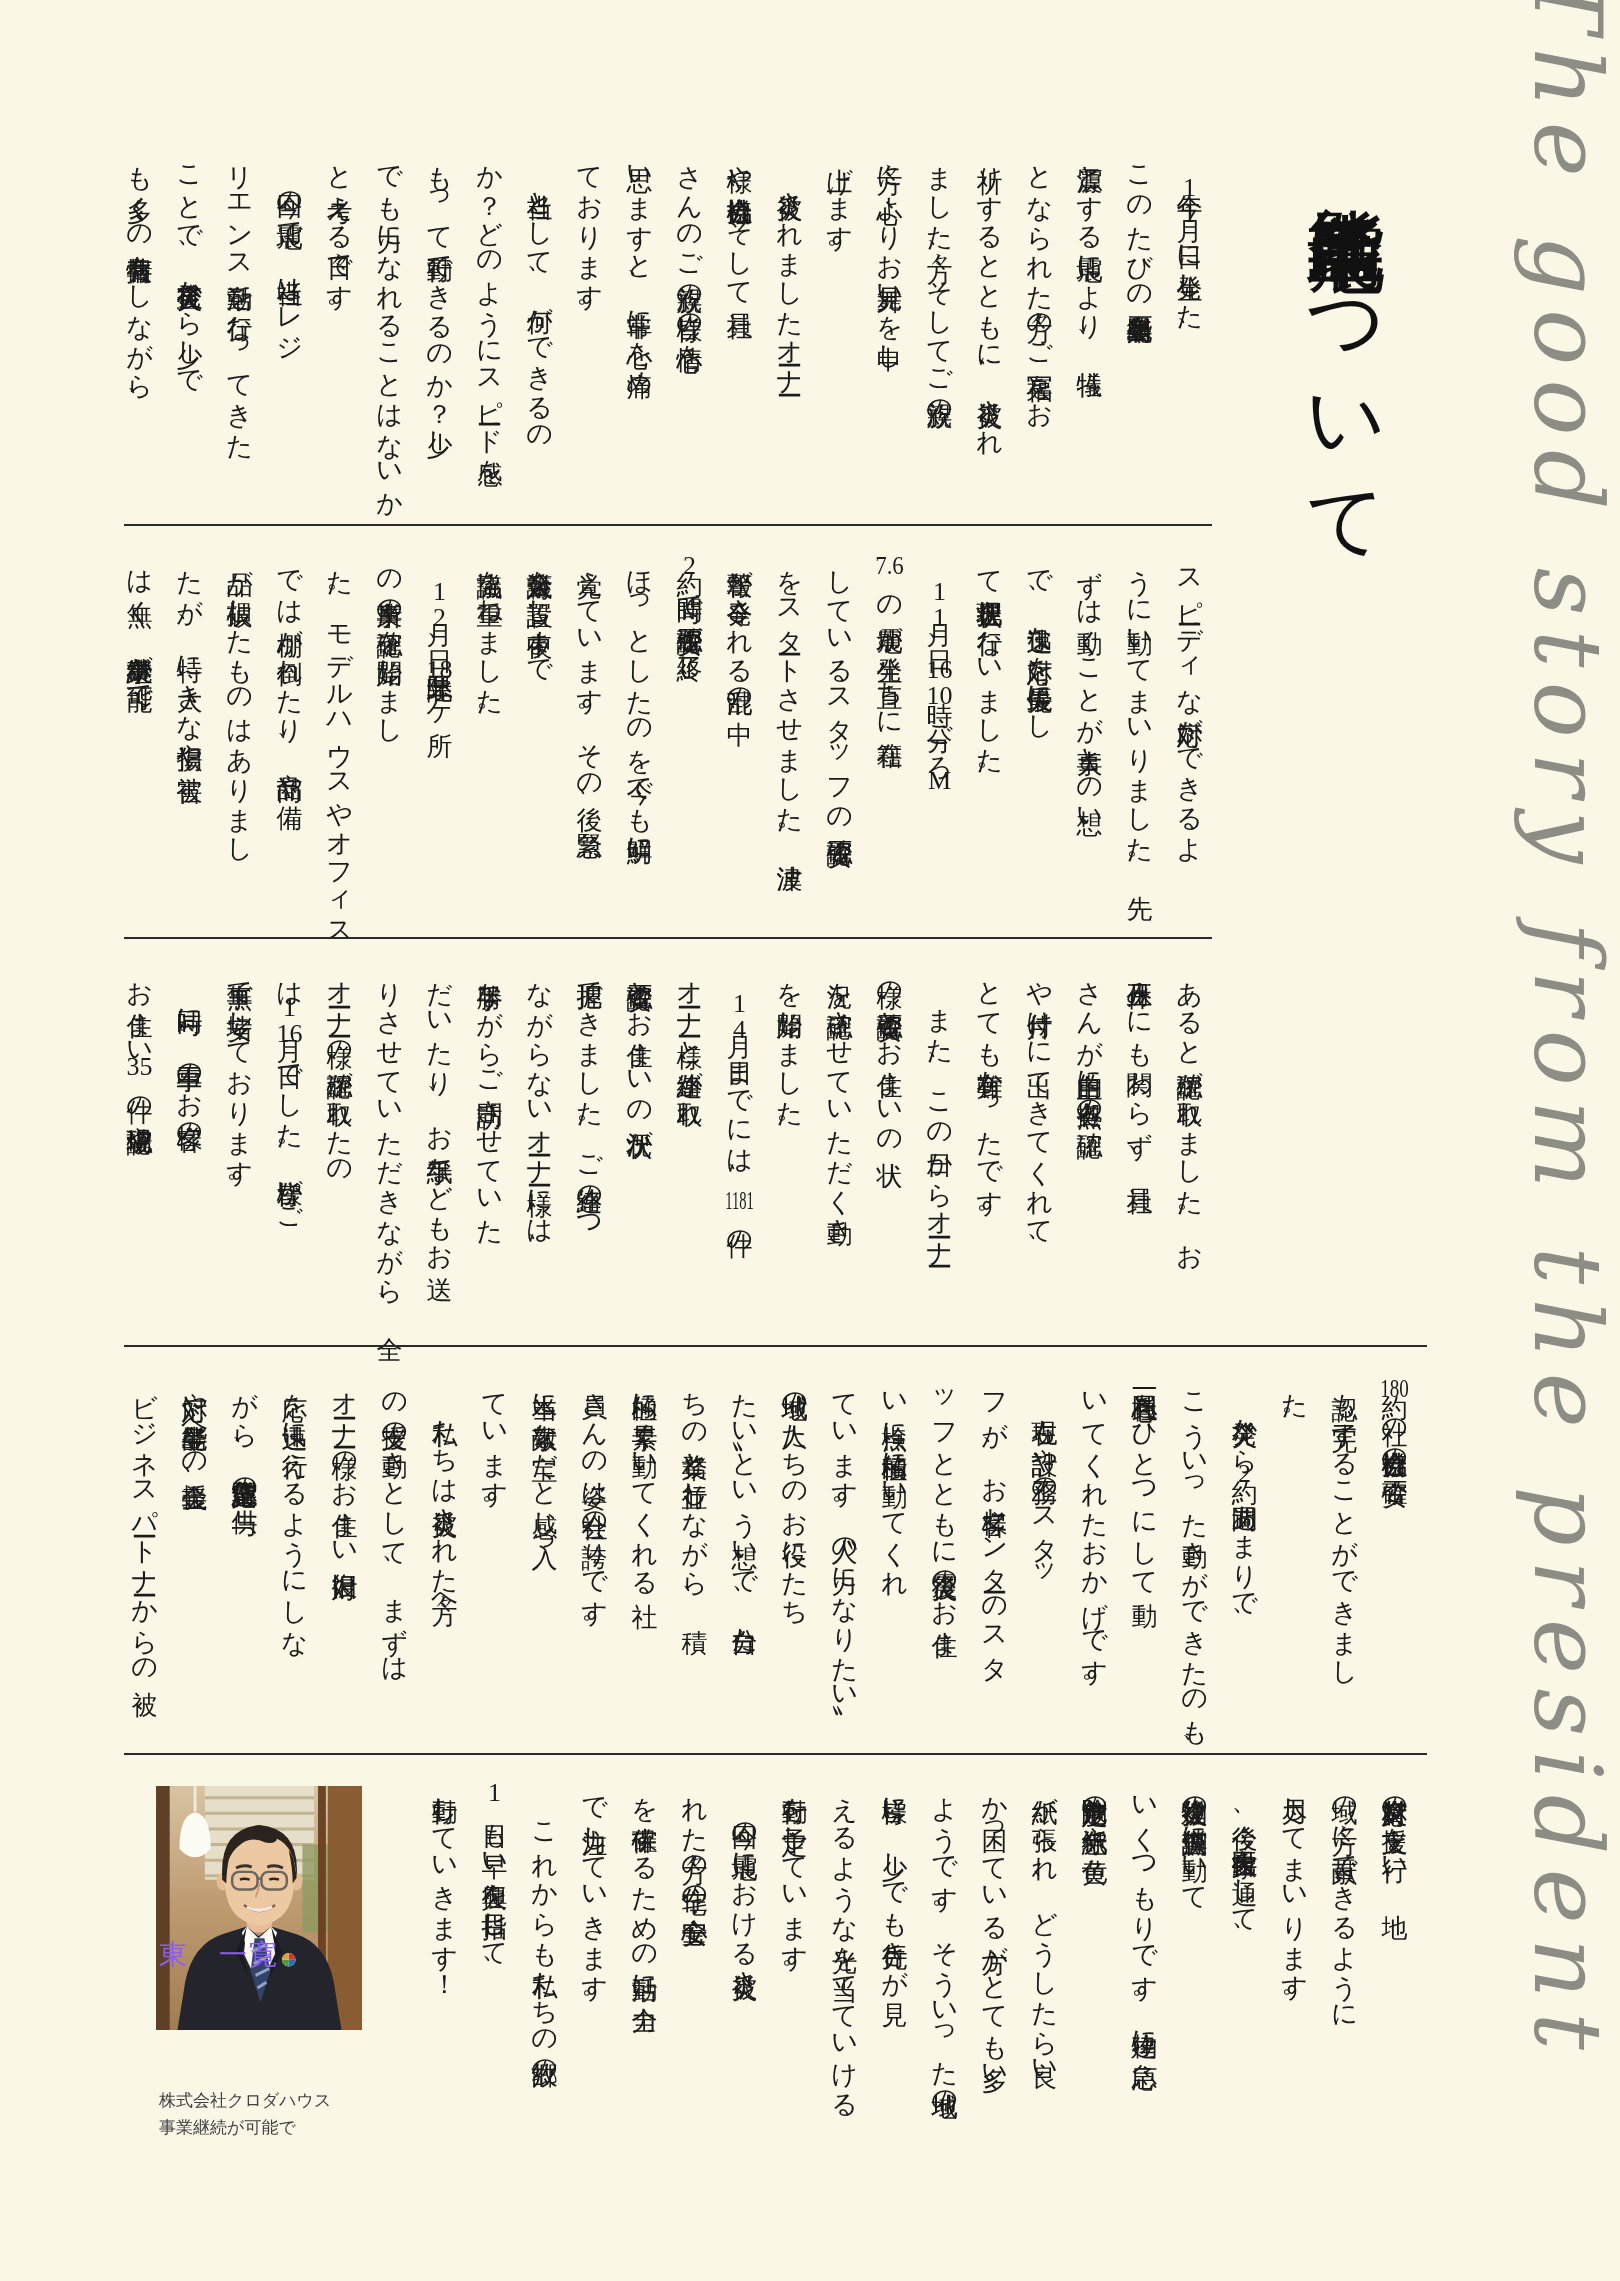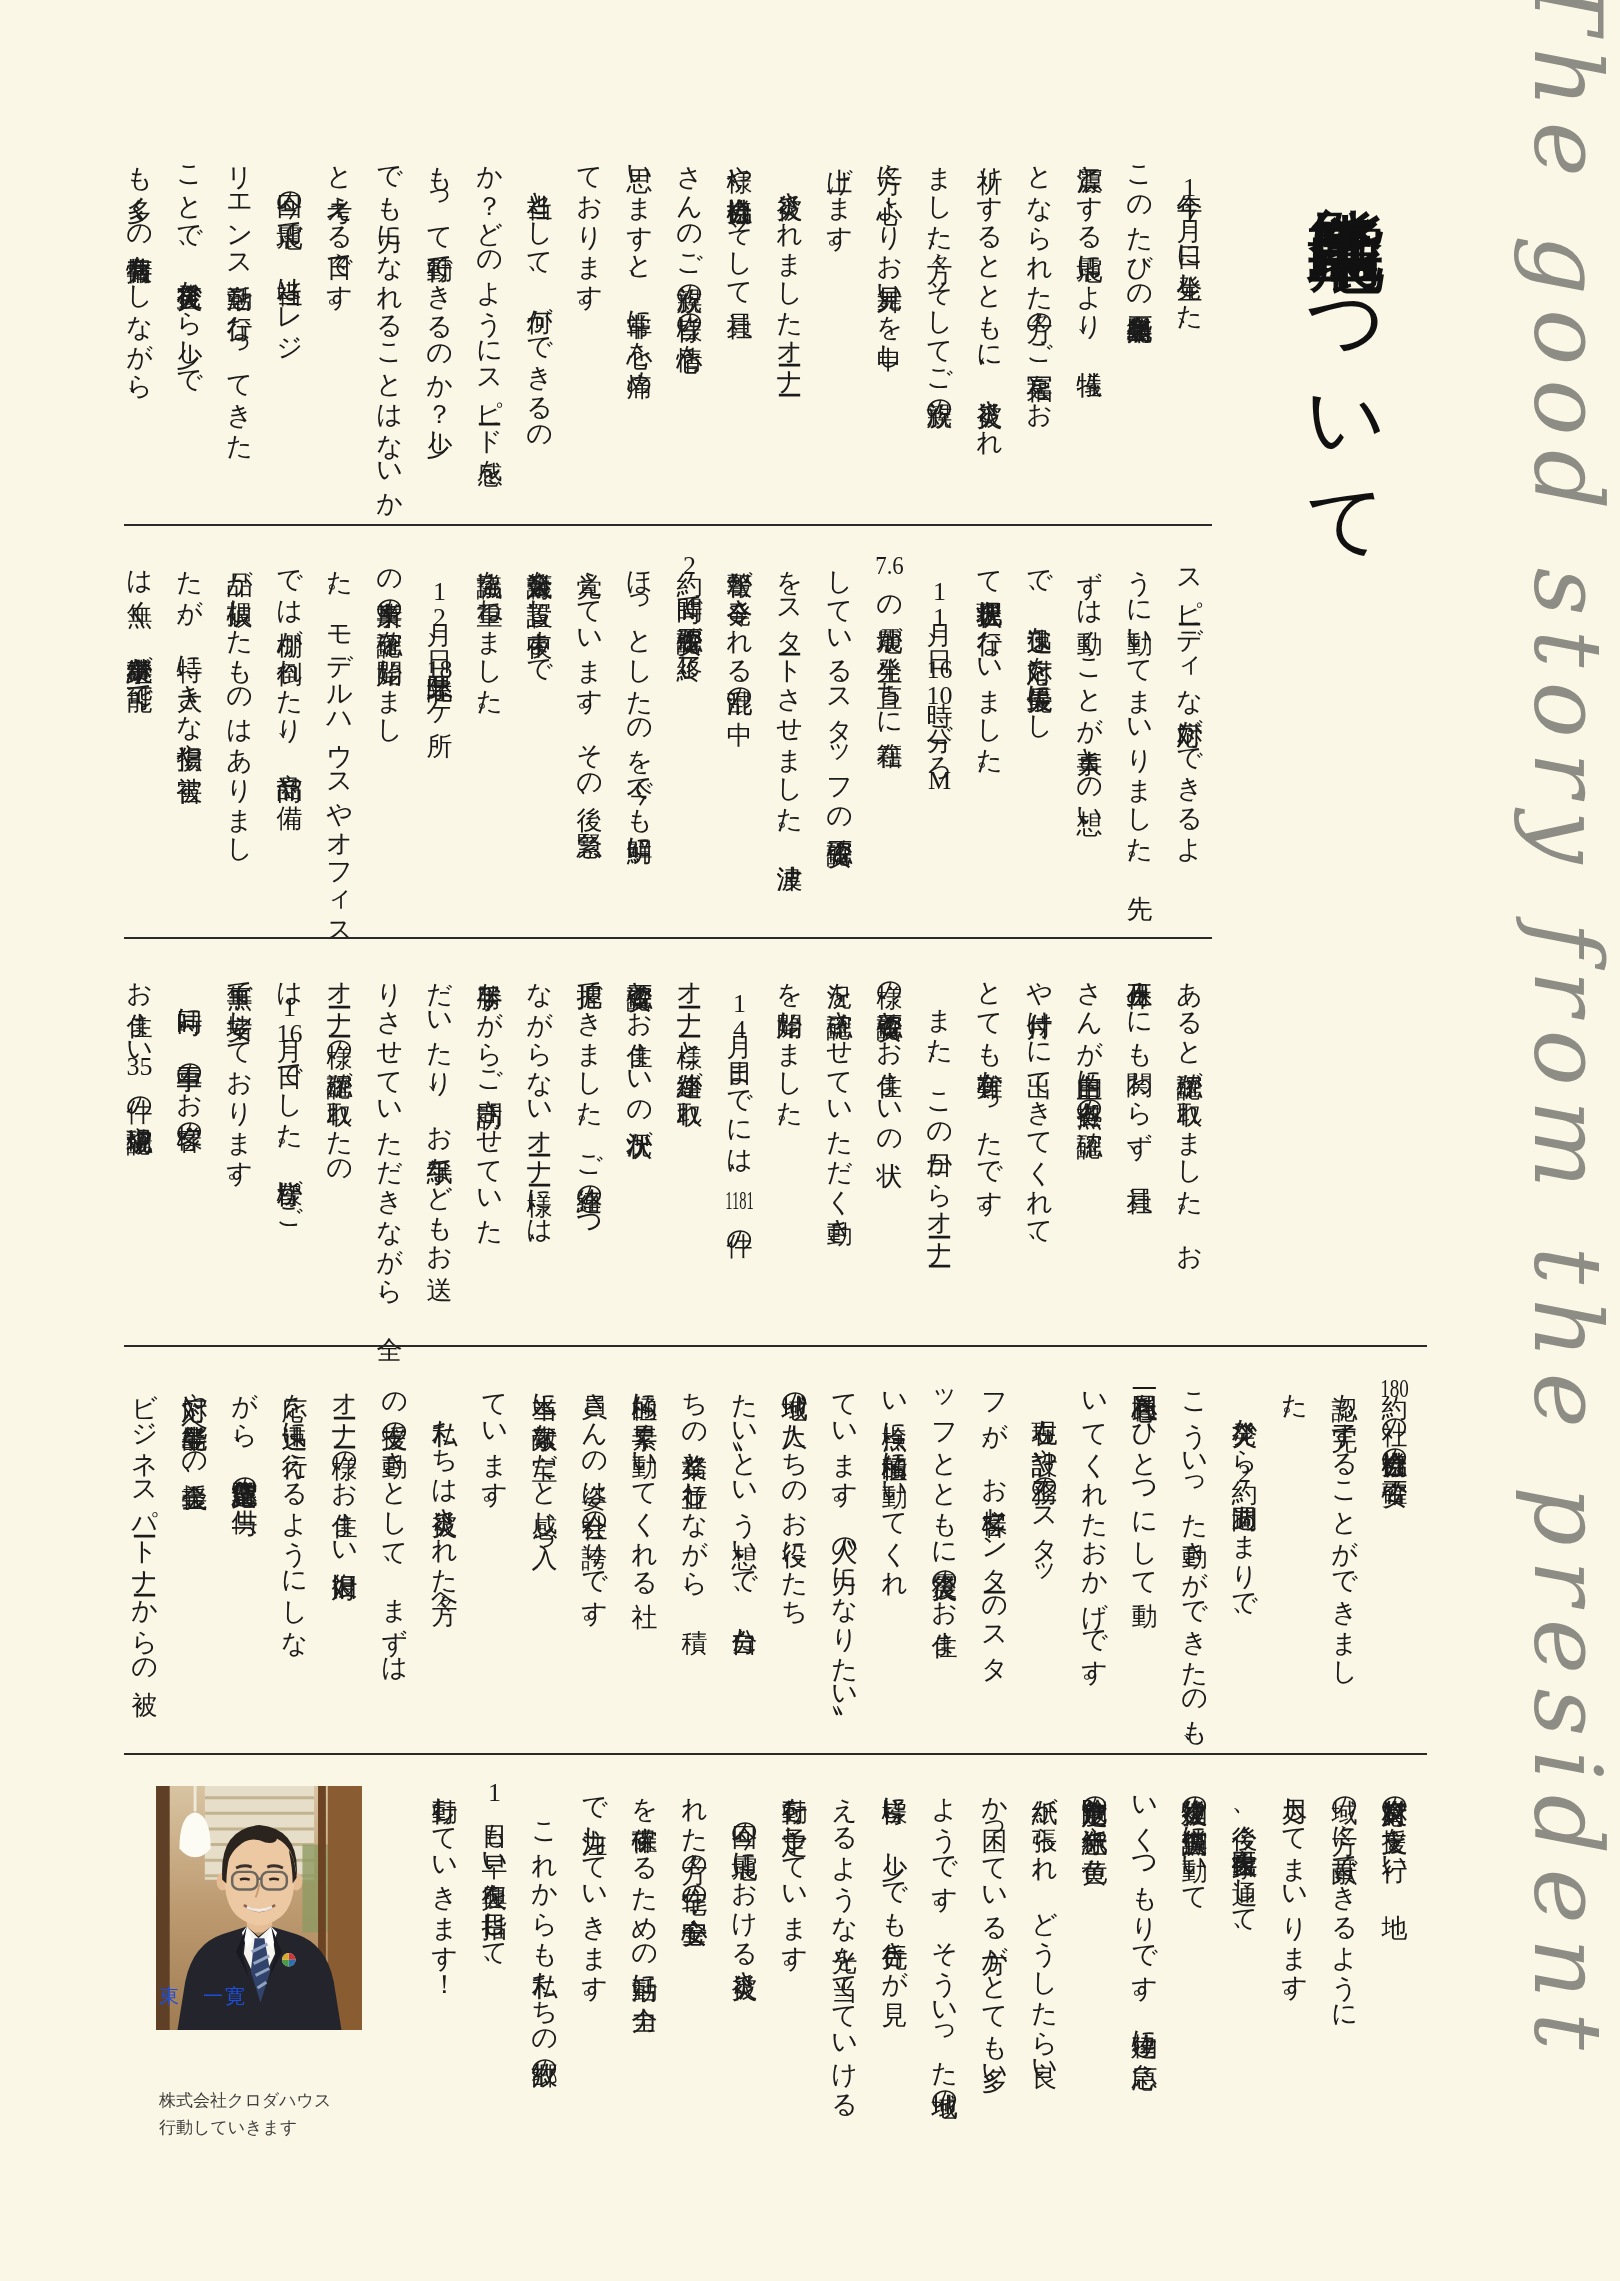--- a/index.html
+++ b/index.html
@@ -68,24 +68,24 @@
   .rule-4{top:1753px;left:124px;width:1303px;}
   
   .photo{
     position:absolute;
     left:156px;top:1786px;
     width:206px;height:244px;
     overflow:hidden;
   }
   .caption-name{
     position:absolute;
-    left:159px;top:1983px;
-    font-size:20px;
+    left:159px;top:1936px;
+    font-size:28px;
     letter-spacing:2px;
-    color:#1d4ed8;
+    color:#8b5cf6;
   }
   .caption-co{
     position:absolute;
     left:159px;top:2087px;
     font-size:17px;
     line-height:1.6;
     color:#404040;
   }
 </style>
 </head>
@@ -310,17 +310,17 @@
         <path d="M106,100 Q104,110 102,114" stroke="#c89b74" stroke-width="2" fill="none"></path>
         <path d="M90,122 Q106,134 122,122" stroke="#8f5f48" stroke-width="2.5" fill="none"></path>
         <path d="M93,124 Q106,131 119,124" stroke="#fdfdfb" stroke-width="3" fill="none" opacity="0.85"></path>
       </g>
     </svg>
   </div>
 
   <div class="caption-name">東　一寛</div>
   <div class="caption-co">
     <div>株式会社クロダハウス</div>
-    <div>行動していきます</div>
+    <div>事業継続が可能で</div>
   </div>
 
 </div>
 
 
 </body></html>

